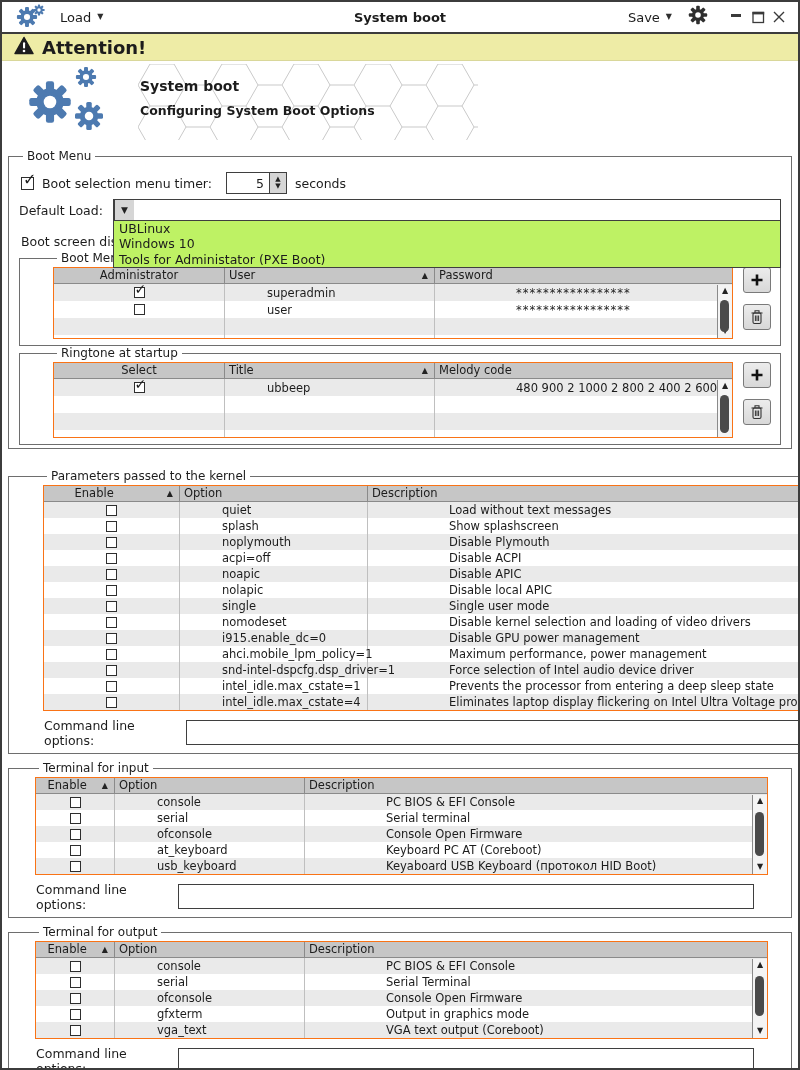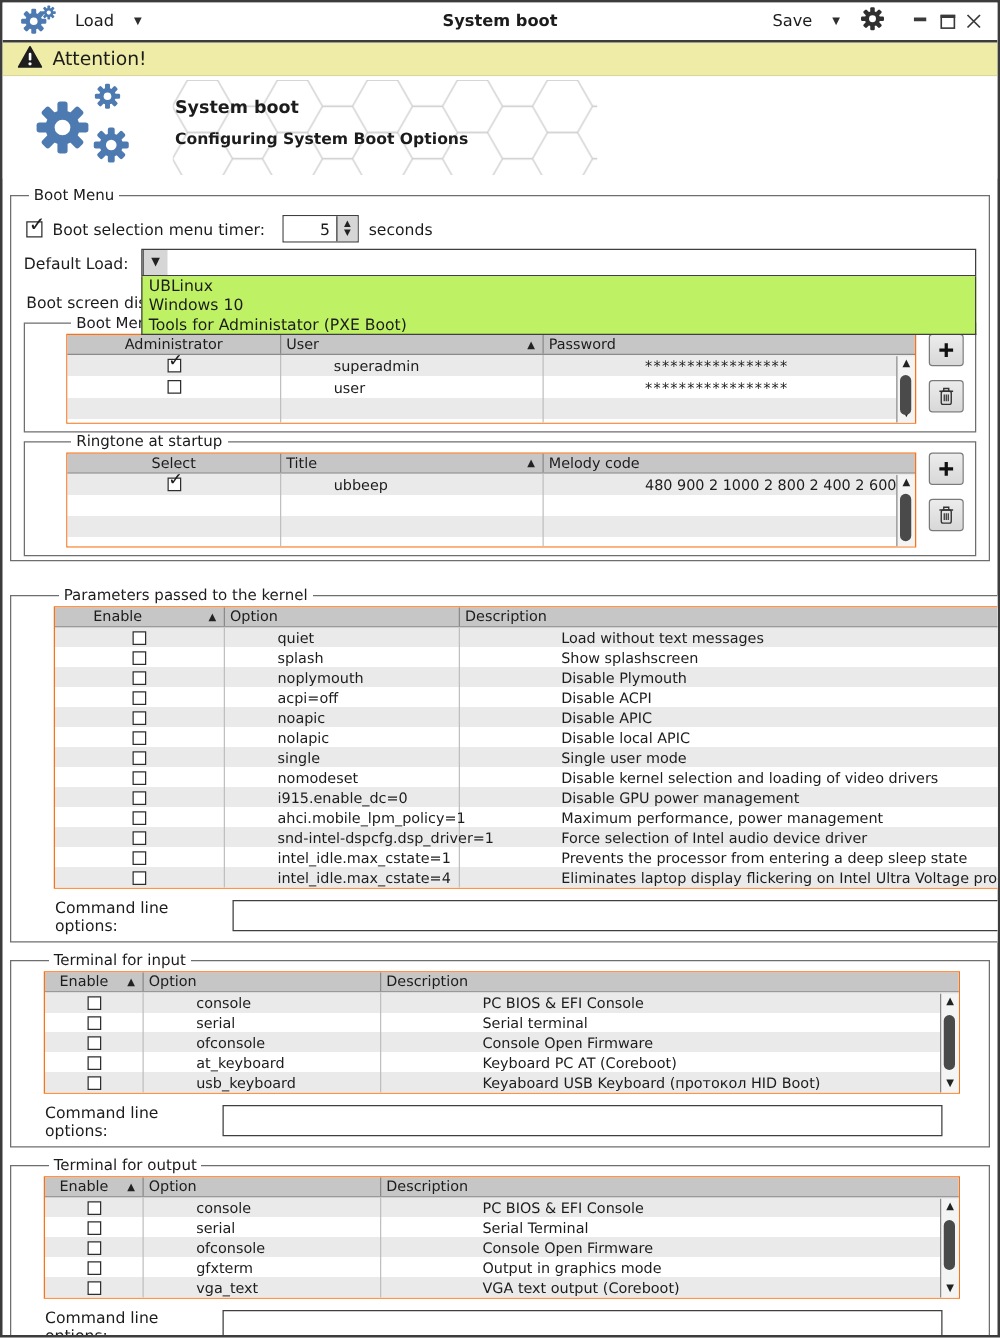--- a/index.html
+++ b/index.html
@@ -8,27 +8,27 @@
   .window{
     width:800px; height:1070px; margin:0 auto; background:#fff;
     border:2px solid #3c3c3c; display:flex; flex-direction:column; overflow:hidden;
   }
   
   .titlebar{ position:relative; height:32px; flex:0 0 32px; display:flex; align-items:center;
     padding:0 12px 0 14px; border-bottom:2px solid #3c3c3c; background:#fff; }
   .tb-left{ display:flex; align-items:center; gap:14px; }
   .tb-title{ position:absolute; left:0; right:0; text-align:center; font-weight:bold; font-size:13px; pointer-events:none; }
   .tb-right{ margin-left:auto; display:flex; align-items:center; gap:16px; }
-  .menu-btn{ display:flex; align-items:center; gap:16px; font-size:13px; cursor:default; }
+  .menu-btn{ display:flex; align-items:center; gap:6px; font-size:13px; cursor:default; }
   .caret{ font-size:8px; color:#2e2e2e; line-height:1; }
   .winbtns{ display:flex; align-items:center; gap:7px; margin-left:6px; }
   .winbtn{ display:flex; align-items:center; justify-content:center; width:14px; height:14px; }
   
   .attention{ height:27px; flex:0 0 27px; background:#eeeca6; border-bottom:1px solid #d9d79a;
-    display:flex; align-items:center; gap:8px; padding:0 12px; font-size:15px; }
+    display:flex; align-items:center; gap:8px; padding:0 12px; font-size:18px;font-weight:bold; }
   
   .hero{ height:82px; flex:0 0 82px; display:flex; align-items:center; padding-left:22px; background:#fff; }
   .hero-text{ position:relative; margin-left:20px; width:340px; height:76px; padding:14px 0 0 2px; }
   .hexbg{ position:absolute; inset:0; }
   .hero-title{ position:relative; font-size:14px; font-weight:bold; }
   .hero-sub{ position:relative; font-size:12.5px; font-weight:bold; margin-top:9px; }
   
   fieldset{ border:1px solid #6e6e6e; margin:0 6px; padding:0 10px 3px; background:#fff; }
   legend{ font-size:12px; padding:0 4px; margin-left:4px; }
   fieldset.inner{ margin:0; padding:2px 8px 6px 33px; }

